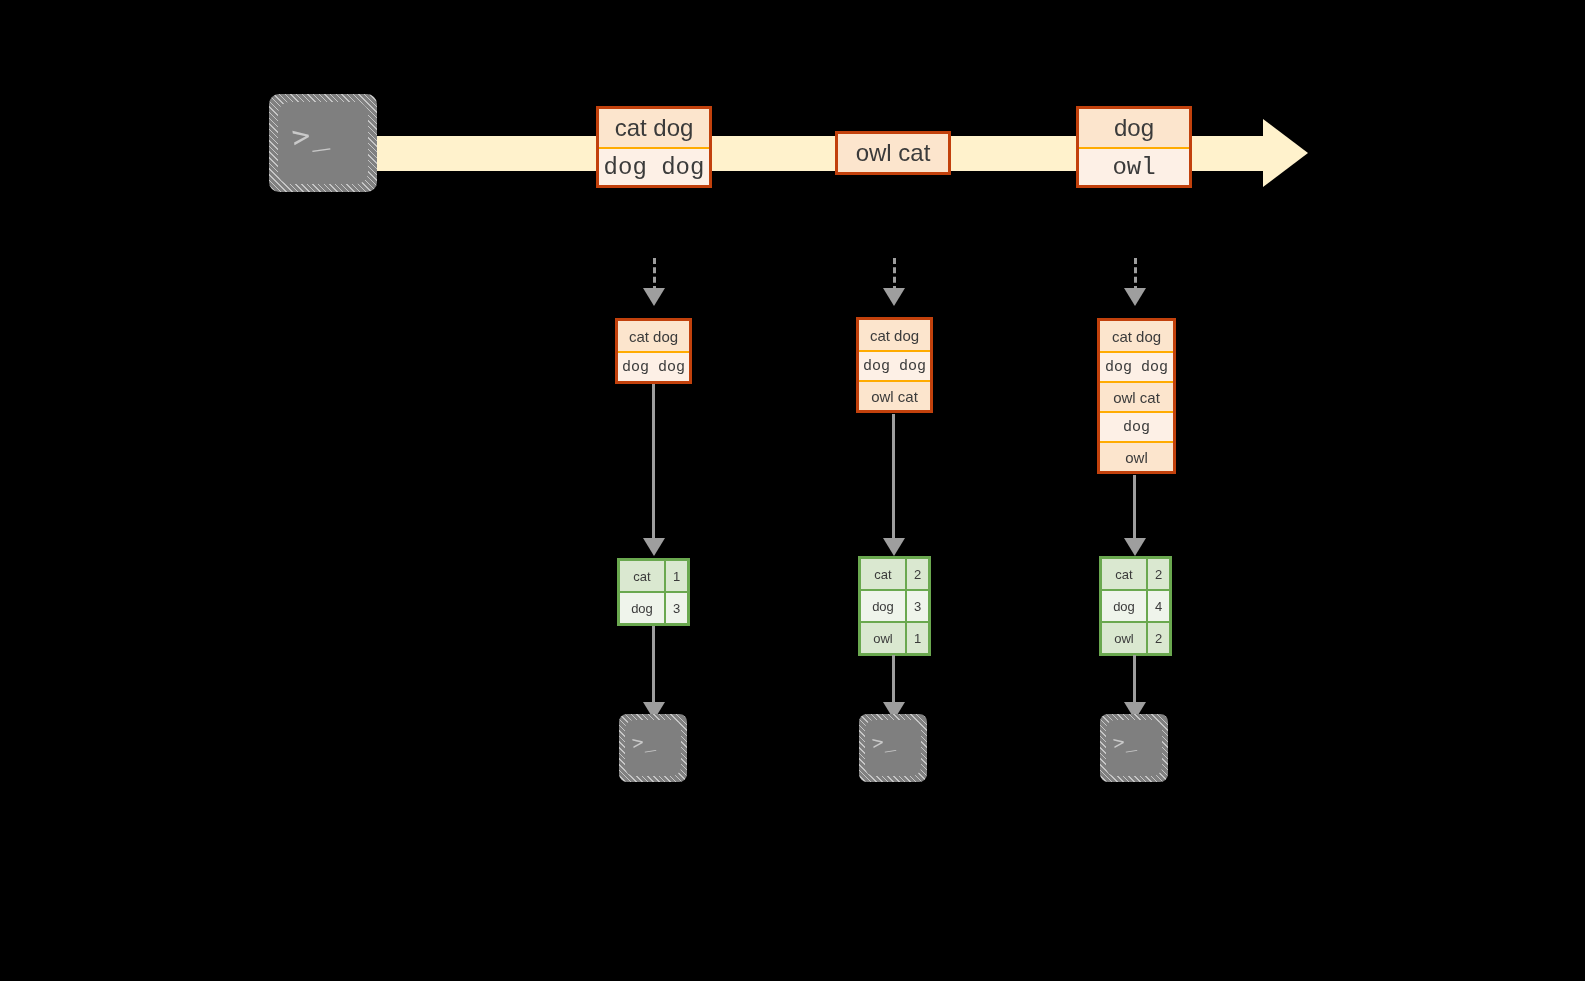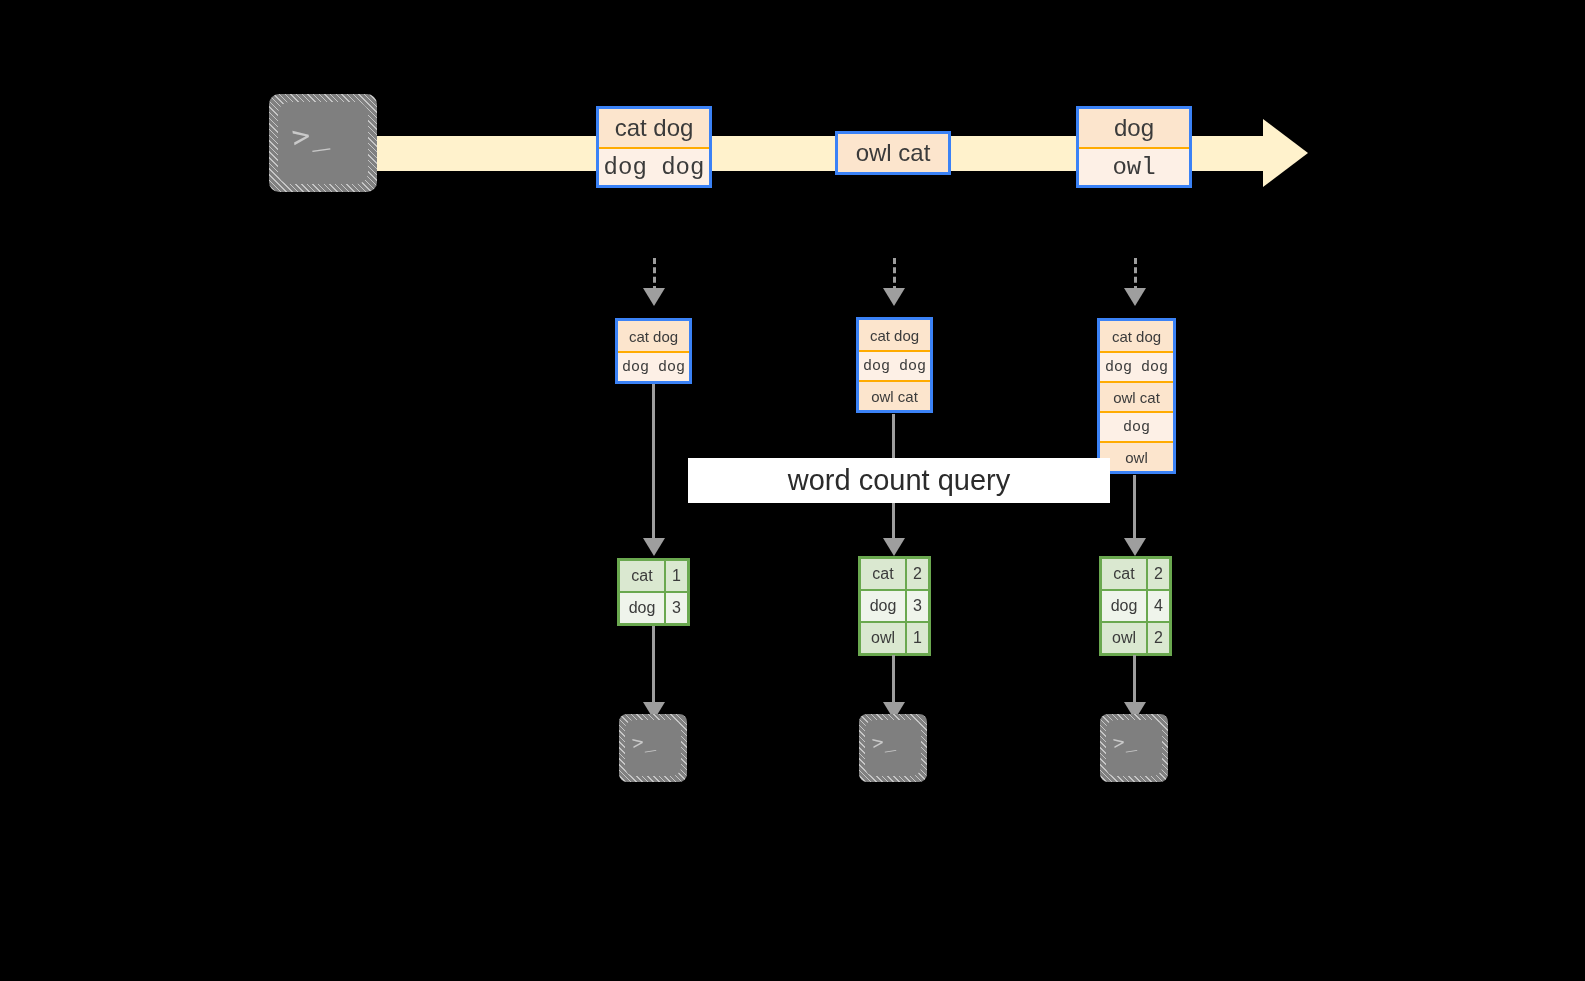--- a/index.html
+++ b/index.html
@@ -86,21 +86,21 @@
     width: 0; height: 0;
     border-top: 34px solid transparent;
     border-bottom: 34px solid transparent;
     border-left: 45px solid #fff2cc;
   }
 
   
   .rec-stack {
     position: absolute;
     box-sizing: border-box;
-    border: 3px solid #3b82f6;
+    border: 3px solid #c2410c;
     background: #ffab00;
     display: flex;
     flex-direction: column;
   }
   .rec-cell {
     box-sizing: border-box;
     color: #3b3b3b;
     text-align: center;
     background: #fce5cd;
     display: flex;
@@ -136,21 +136,21 @@
   .cnt-row {
     display: flex;
     height: 30px;
   }
   .cnt-row + .cnt-row { border-top: 2px solid #6aa84f; }
   .cnt-word, .cnt-num {
     box-sizing: border-box;
     display: flex;
     align-items: center;
     justify-content: center;
-    font-size: 16px;
+    font-size: 13px;
     color: #3b3b3b;
     background: #dae8d0;
   }
   .cnt-row.alt .cnt-word, .cnt-row.alt .cnt-num { background: #eff4eb; }
   .cnt-num { border-left: 2px solid #6aa84f; }
 
   
   .vline {
     position: absolute;
     width: 3px;
@@ -242,21 +242,20 @@
 
   <div class="vline" style="left:652px; top:384px; height:158px;"></div>
   <div class="vhead" style="left:643px; top:538px;"></div>
 
   <div class="vline" style="left:892px; top:414px; height:128px;"></div>
   <div class="vhead" style="left:883px; top:538px;"></div>
 
   <div class="vline" style="left:1133px; top:475px; height:67px;"></div>
   <div class="vhead" style="left:1124px; top:538px;"></div>
 
-  <div class="query-label">word count query</div>
 
   <div class="cnt-table" style="left:617px; top:558px; width:73px;">
     <div class="cnt-row">
       <div class="cnt-word" style="width:44px;">cat</div>
       <div class="cnt-num" style="width:23px;">1</div>
     </div>
     <div class="cnt-row alt">
       <div class="cnt-word" style="width:44px;">dog</div>
       <div class="cnt-num" style="width:23px;">3</div>
     </div>

